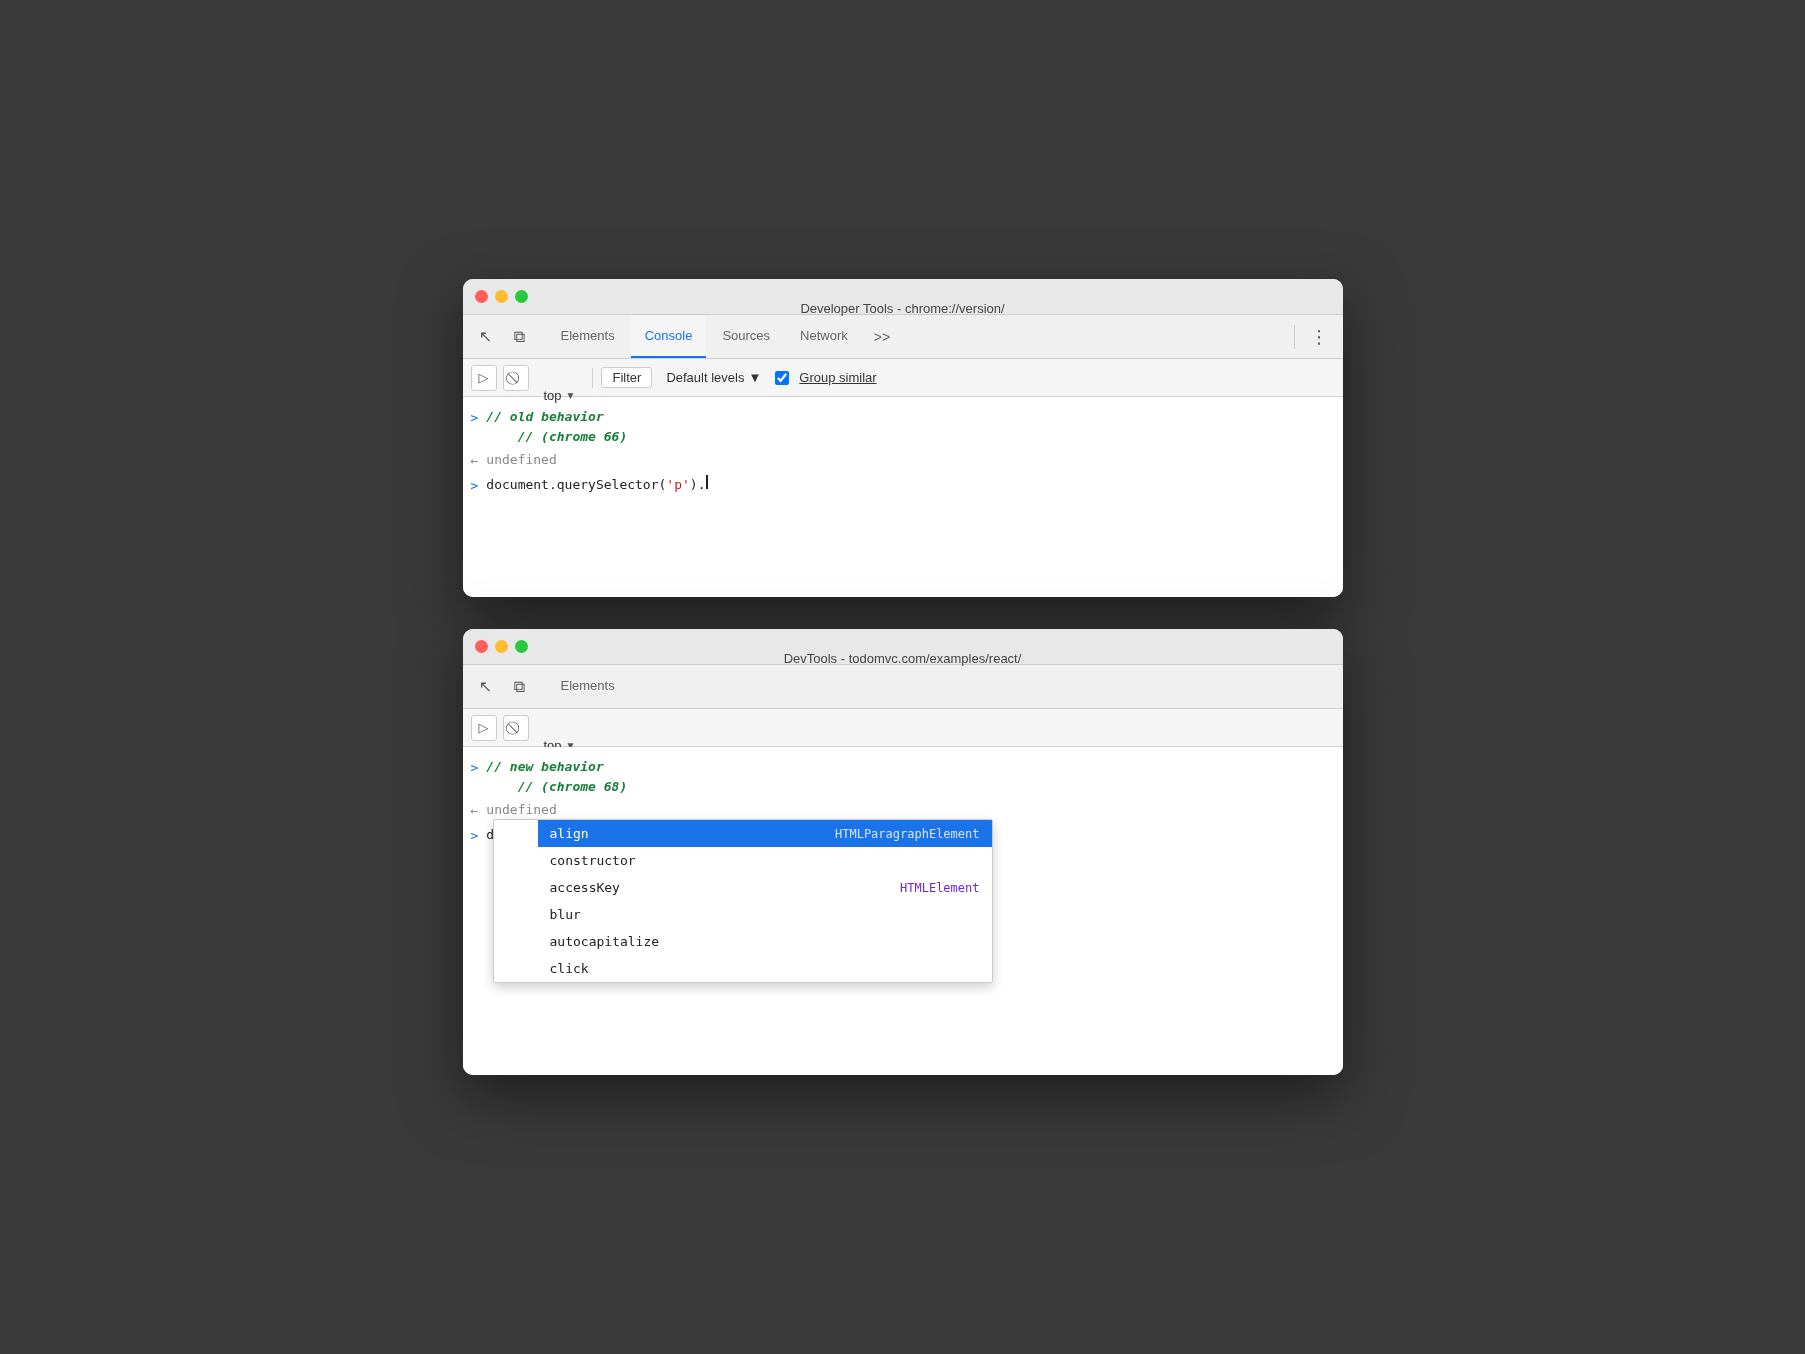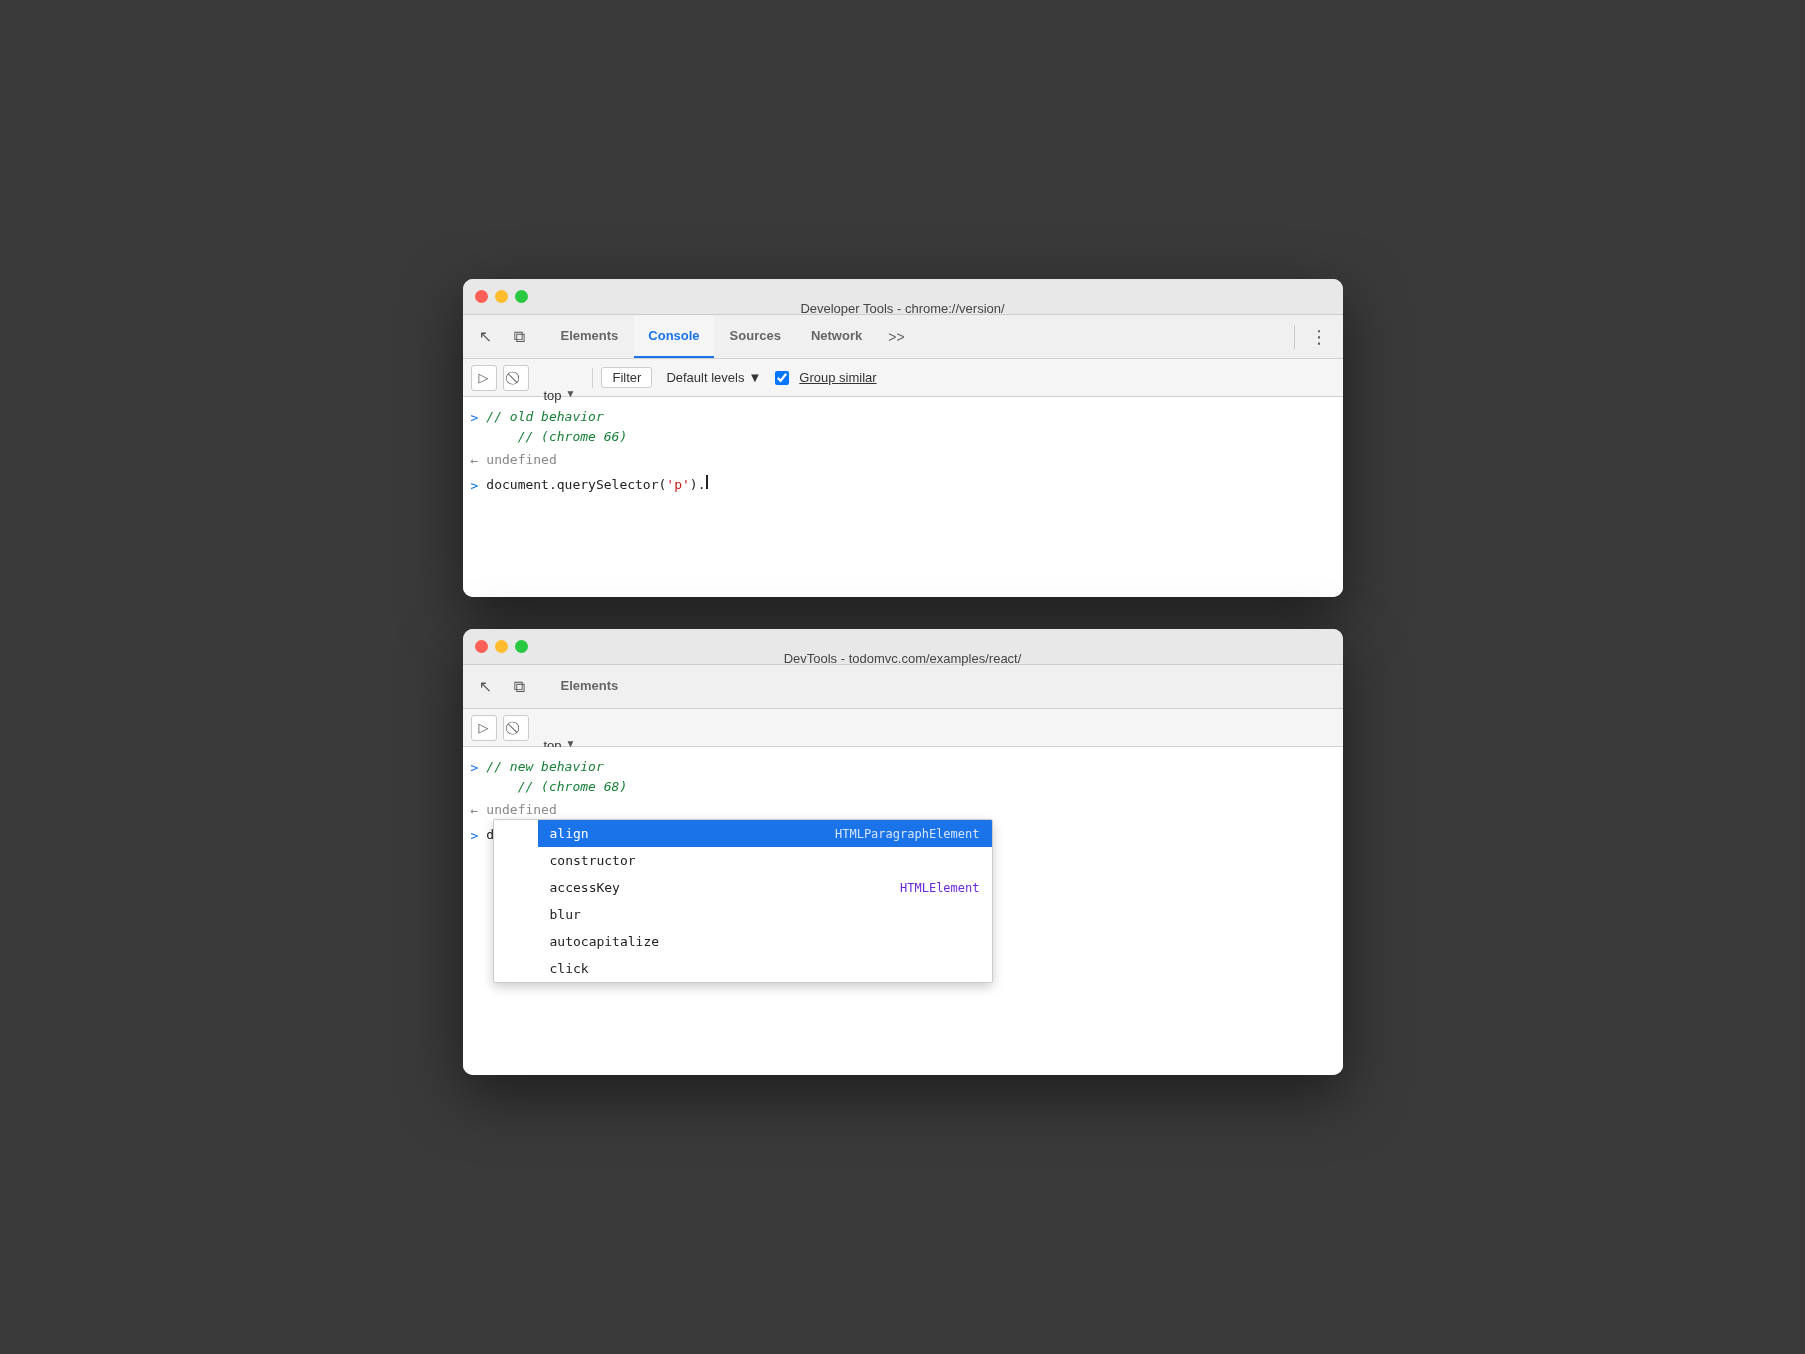--- a/index.html
+++ b/index.html
@@ -90,21 +90,20 @@
       font-size: 13px;
       color: #666;
       cursor: pointer;
       border-radius: 4px 4px 0 0;
       border: none;
       background: transparent;
       height: 100%;
       display: flex;
       align-items: center;
       border-bottom: 2px solid transparent;
-      font-weight: bold;
     }
     .tab.active {
       color: #1a73e8;
       border-bottom: 2px solid #1a73e8;
       background: #f5f5f5;
     }
     .tab-more {
       padding: 4px 8px;
       font-size: 14px;
       color: #666;
@@ -149,21 +148,21 @@
       cursor: pointer;
       display: flex;
       align-items: center;
       justify-content: center;
       border-radius: 3px;
       font-size: 13px;
       color: #555;
     }
     .context-select {
       display: flex;
-      align-items: flex-start;
+      align-items: center;
       gap: 4px;
       padding: 3px 8px;
       border: 1px solid transparent;
       border-radius: 3px;
       cursor: pointer;
       font-size: 13px;
       color: #333;
       margin-top: 35px;
     }
     .context-arrow { font-size: 10px; color: #555; }
@@ -221,21 +220,21 @@
     .console-line.return-line { background: #fff; color: #888; }
     .line-arrow {
       margin-right: 8px;
       color: #555;
       font-size: 13px;
       flex-shrink: 0;
       margin-top: 1px;
     }
     .line-arrow.blue { color: #1a73e8; }
     .line-arrow.gray { color: #888; }
-    .code-green { color: #188038; font-style: italic; }
+    .code-green { color: #188038; font-style: italic; font-weight: bold; }
     .code-normal { color: #202124; }
     .code-string { color: #c41a16; }
     .cursor-blink {
       display: inline-block;
       width: 2px;
       height: 14px;
       background: #202124;
       vertical-align: middle;
       margin-left: 1px;
     }

